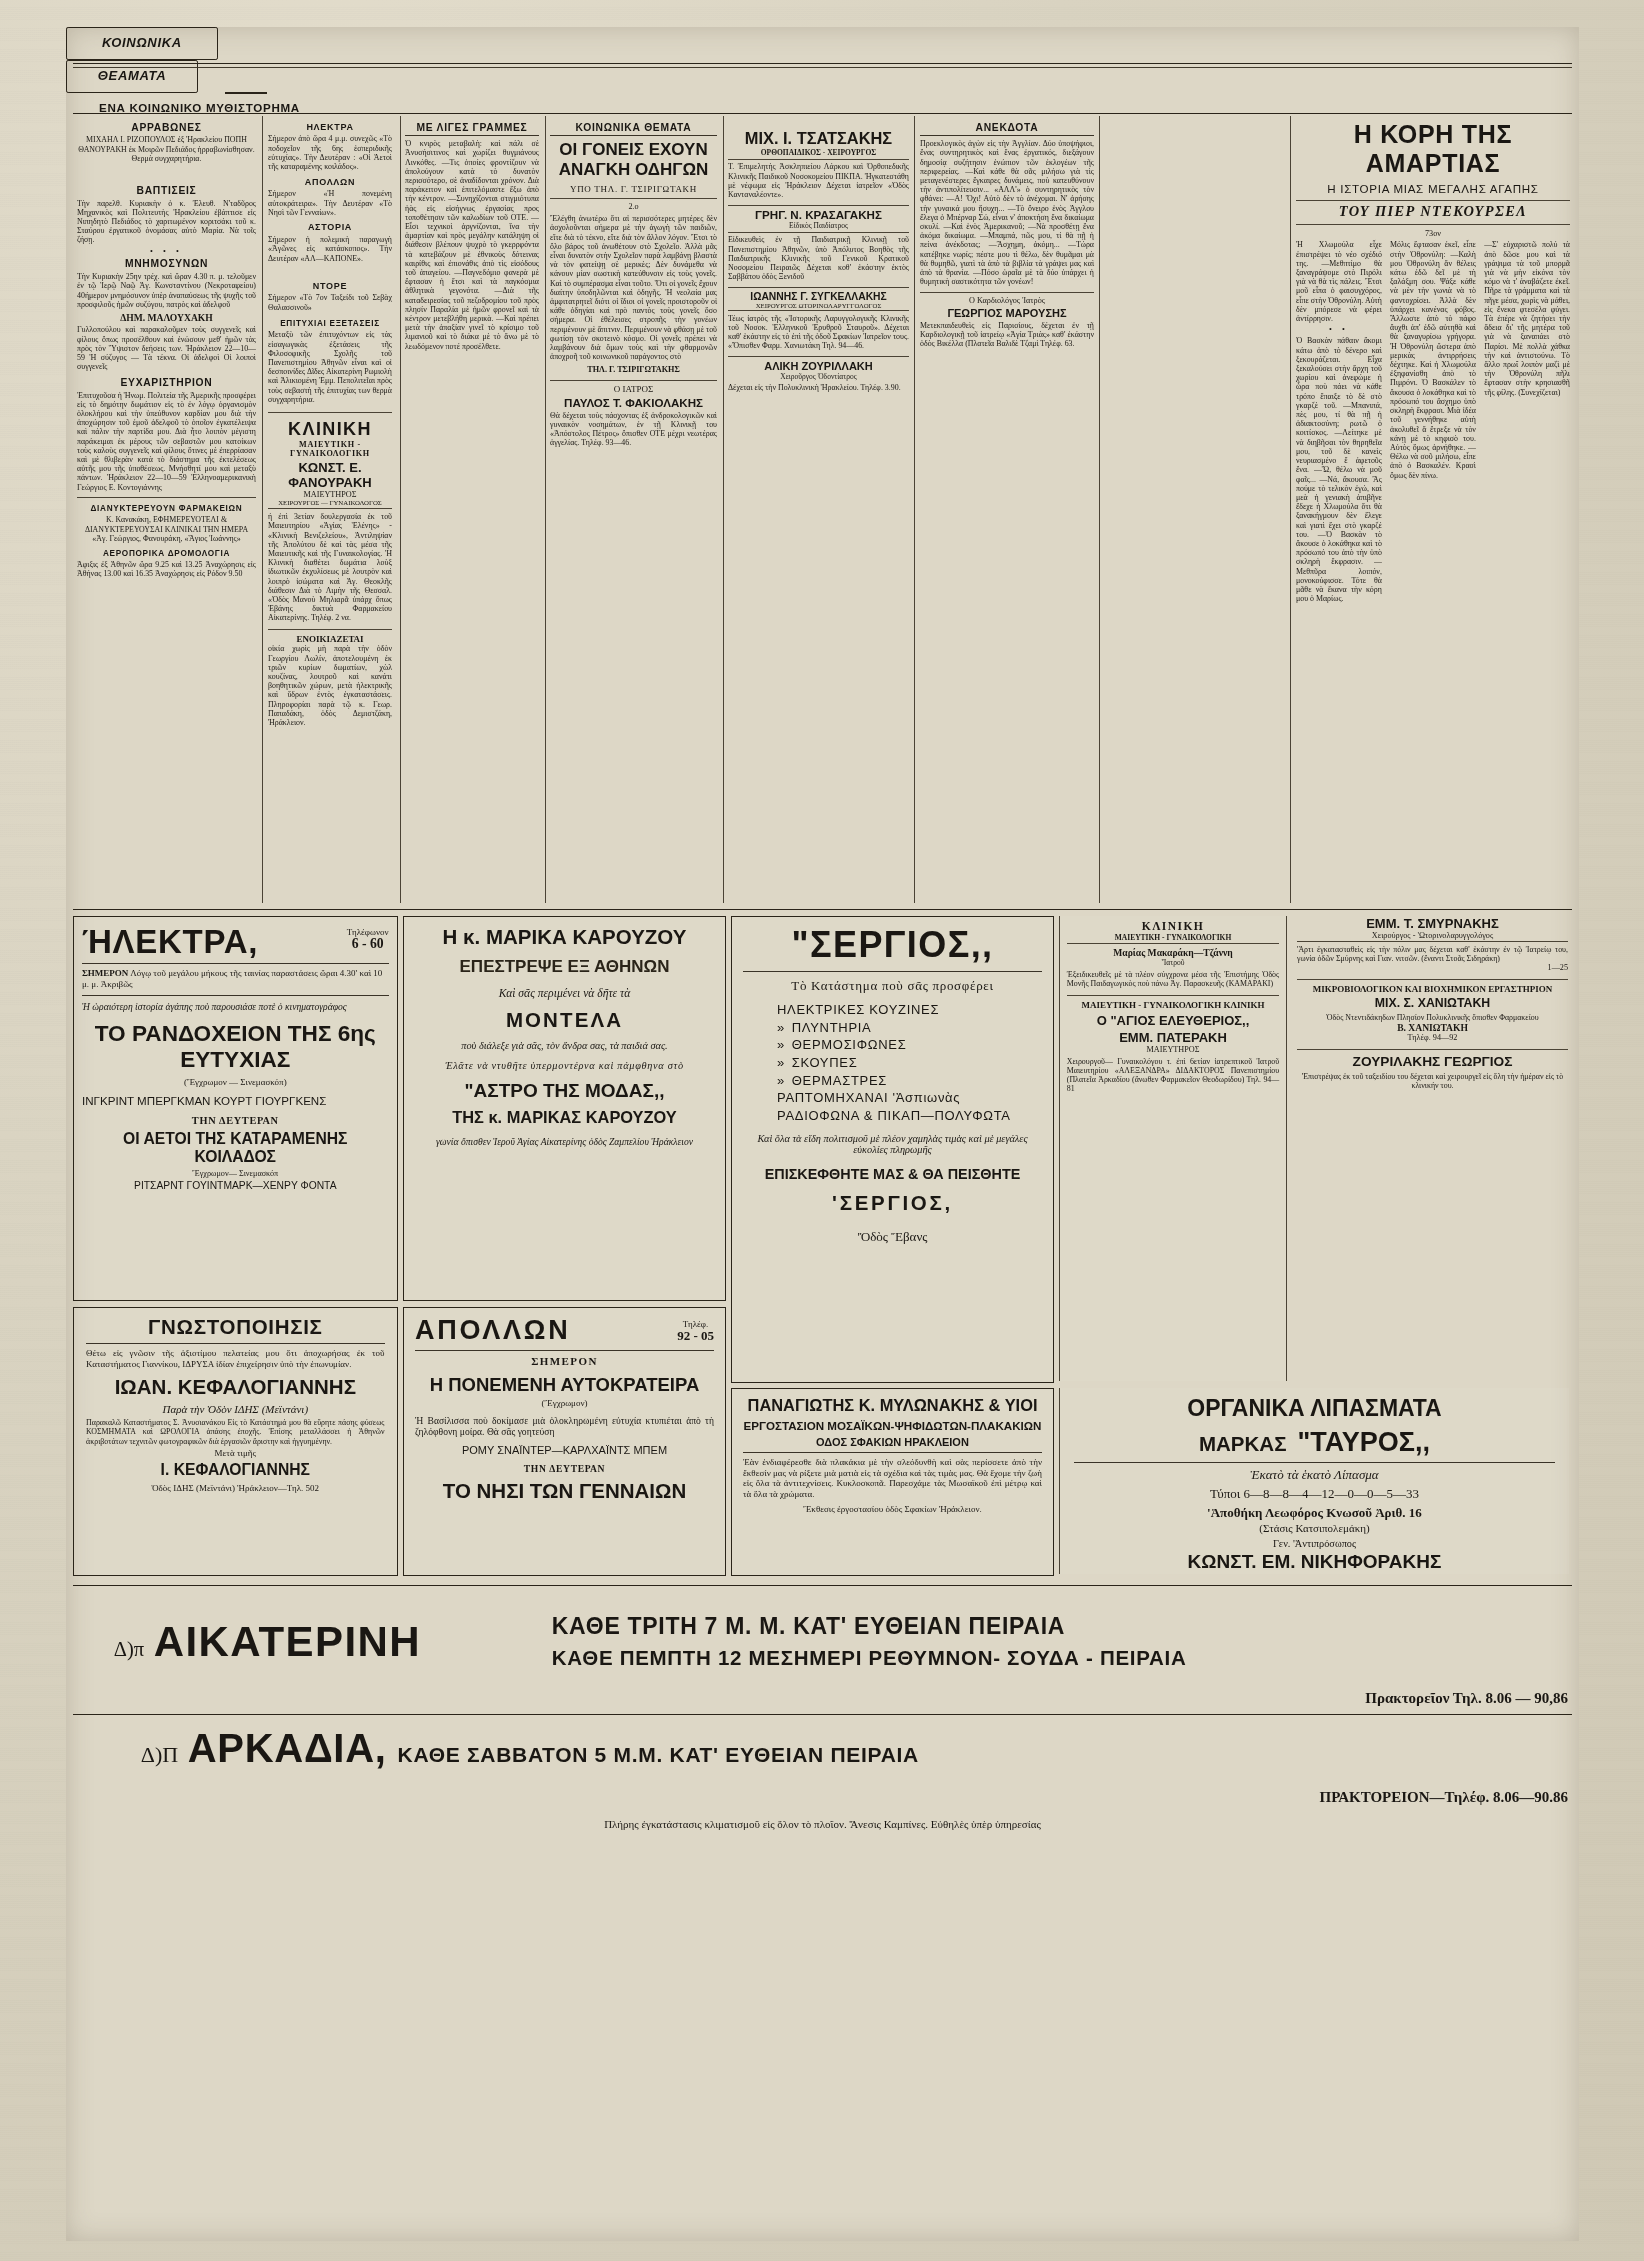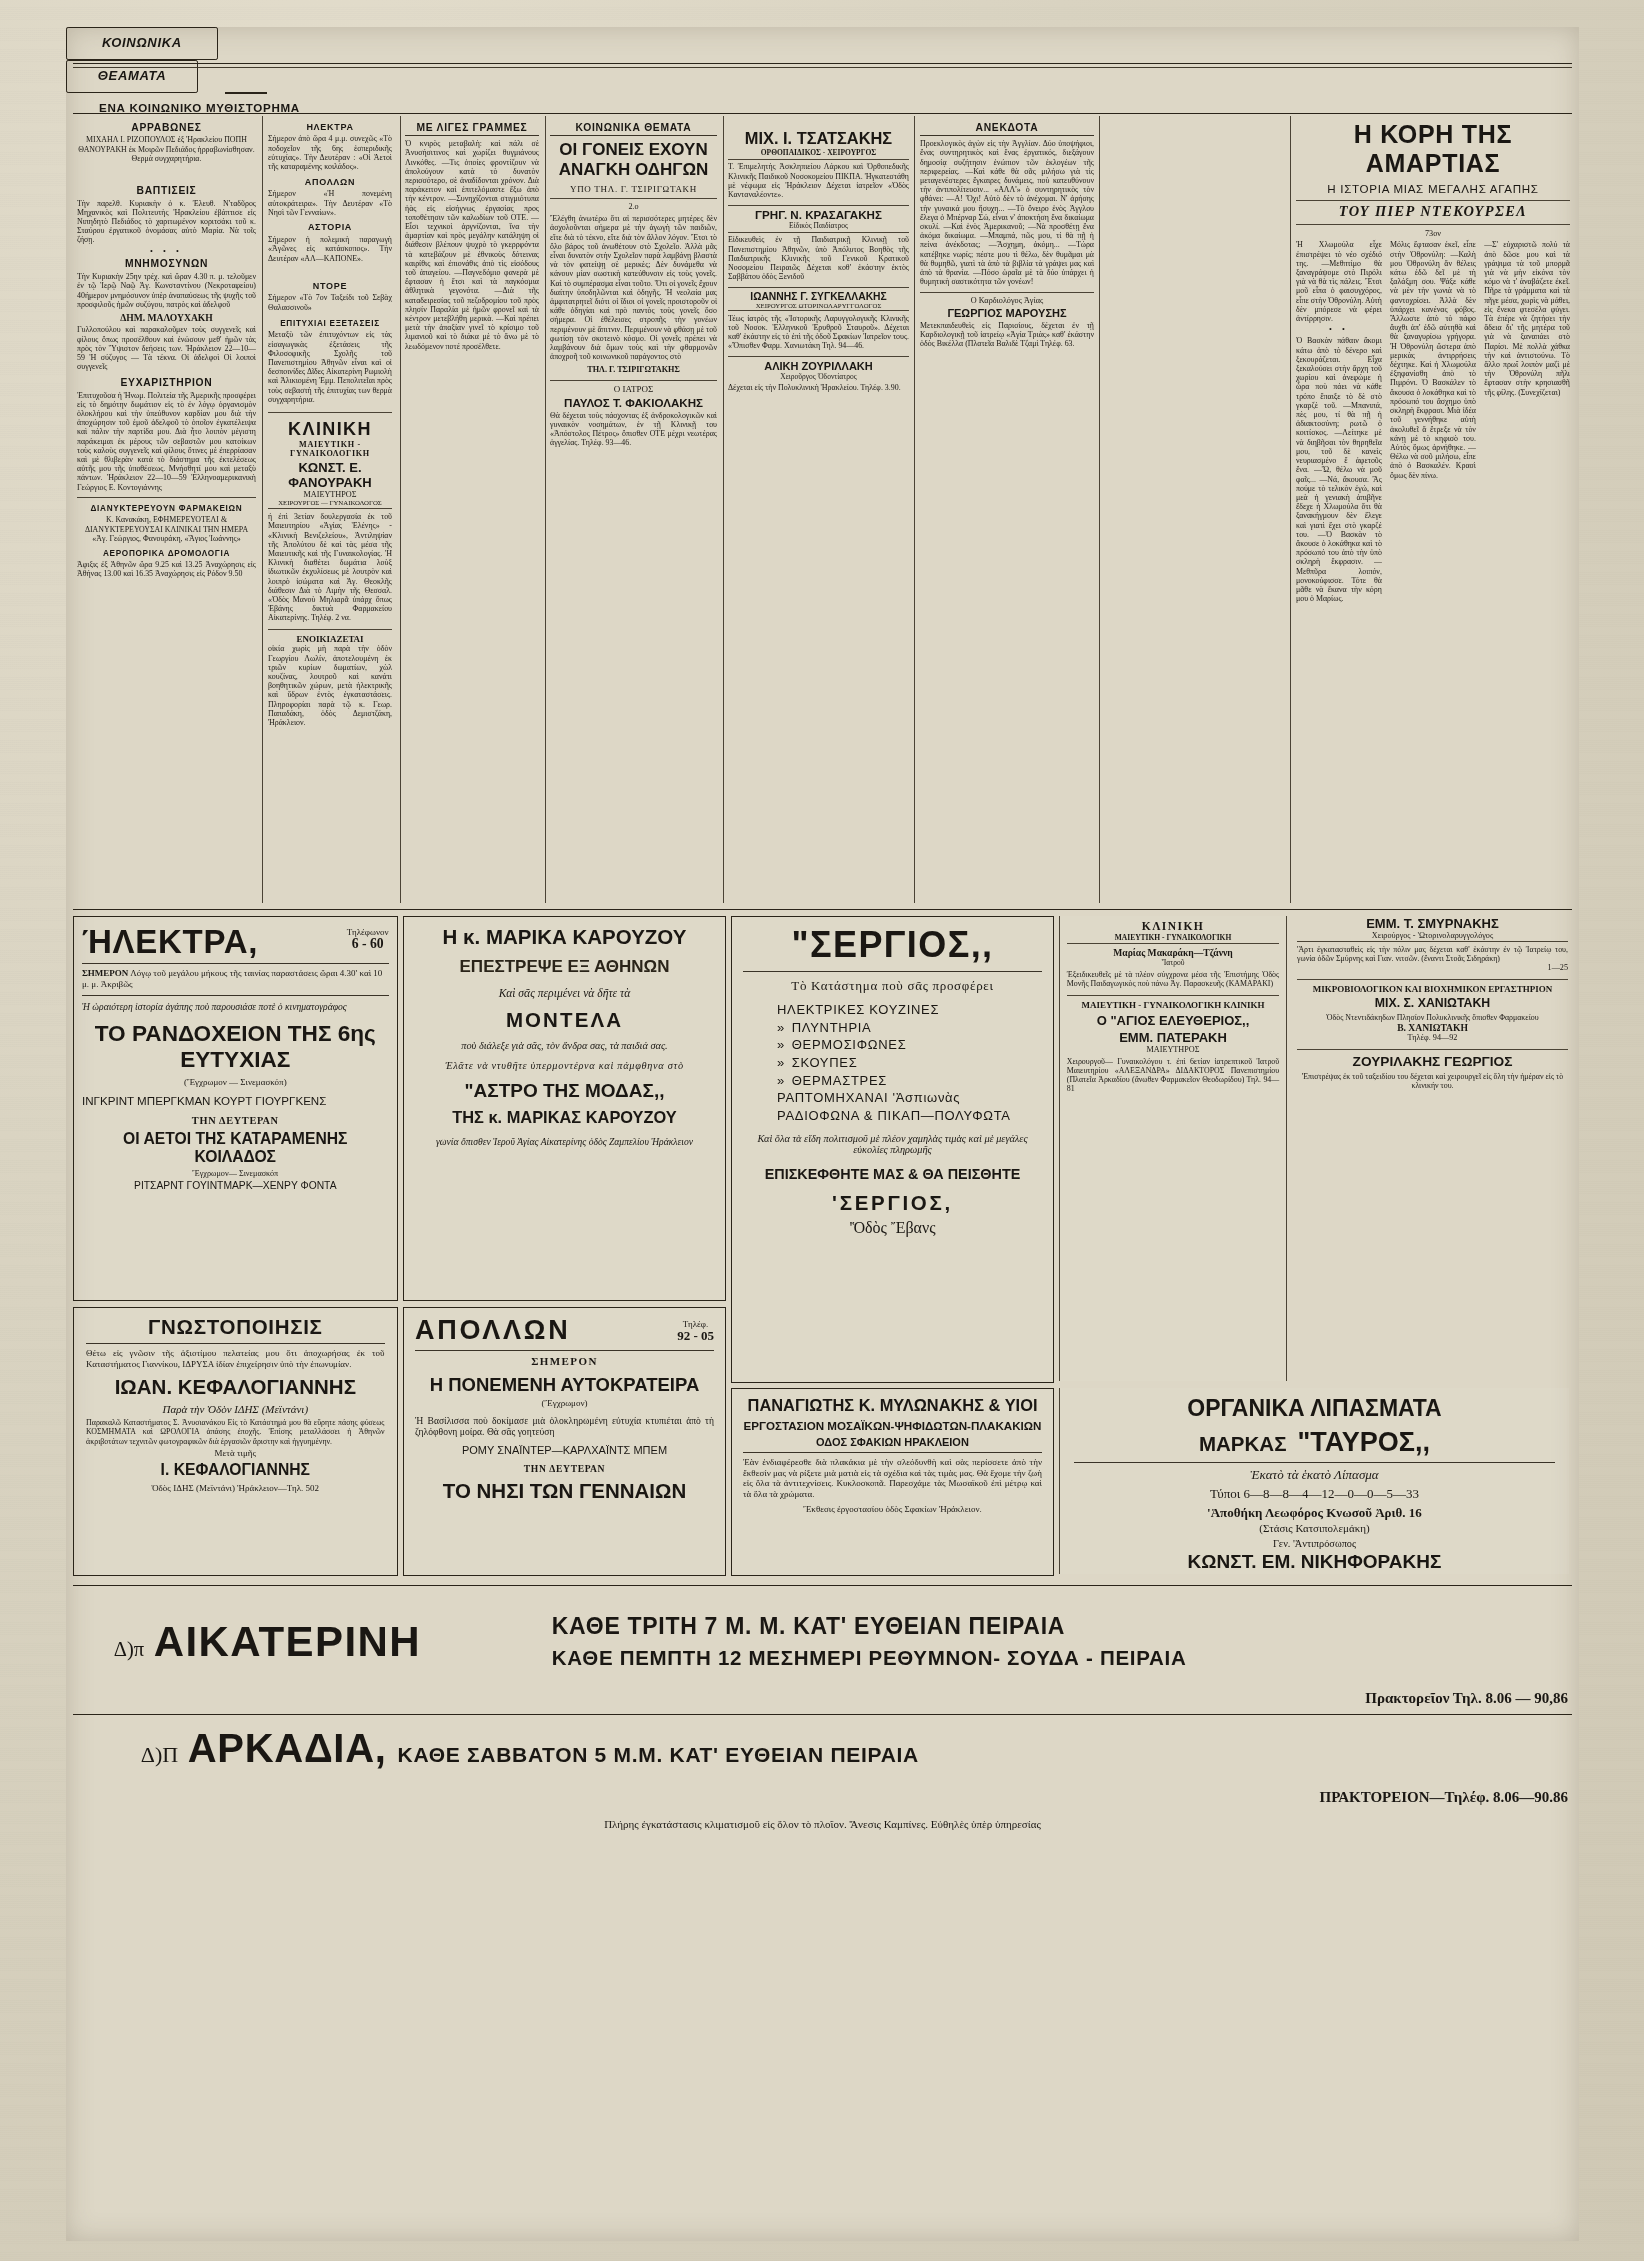--- a/index.html
+++ b/index.html
@@ -165,21 +165,21 @@
     <div style="border-top:0.7px solid #4a4335;margin:5.5px 0 2.7px;"></div>
     <div class="ctr" style="font-size:9px;">Ο ΙΑΤΡΟΣ</div>
     <div class="ad-h1" style="font-size:11.6px;margin:2.1px 0;">ΠΑΥΛΟΣ Τ. ΦΑΚΙΟΛΑΚΗΣ</div>
     <div class="tiny">Θὰ δέχεται τοὺς πάσχοντας ἐξ ἀνδροκολογικῶν καὶ γυναικὸν νοσημάτων, ἐν τῇ Κλινικῇ του «Ἀπόστολος Πέτρος» ὄπισθεν ΟΤΕ μέχρι νεωτέρας ἀγγελίας. Τηλέφ. 93—46.</div>
   </div>
 
   <div class="col" style="left:854px;top:92px;width:174px;">
     <div class="sec-title u" style="font-size:10.3px;">ΑΝΕΚΔΟΤΑ</div>
     <div class="tiny" style="margin-top:3.4px;">Προεκλογικὸς ἀγὼν εἰς τὴν Ἀγγλίαν. Δύο ὑποψήφιοι, ἕνας συντηρητικὸς καὶ ἕνας ἐργατικός, διεξάγουν δημοσίᾳ συζήτησιν ἐνώπιον τῶν ἐκλογέων τῆς περιφερείας. —Καὶ κάθε θὰ σᾶς μιλήσω γιὰ τὶς μεταγενέστερες ἔγκαιρες δυνάμεις, ποὺ κατευθύνουν τὴν ἀντιπολίτευσιν... «ΑΛΛ'» ὁ συντηρητικὸς τὸν φθάνει: —Α! Ὄχι! Αὐτὸ δὲν τὸ ἀνέχομαι. Ν' ἀρήσης τὴν γυναικά μου ἥσυχη... —Τὸ ὄνειρο ἑνὸς Ἀγγλου ἔλεγα ὁ Μπέρναρ Σώ, εἶναι ν' ἀποκτήση ἕνα δικαίωμα σκυλί. —Καὶ ἑνὸς Ἀμερικανοῦ; —Νὰ προσθέτῃ ἕνα ἀκόμα δικαίωμα. —Μπαμπά, πῶς μου, τί θὰ πῇ ἡ πείνα ἀνέκδοτας; —Ἄσχημη, ἀκόμη... —Τώρα κατέβηκε νωρίς; πέστε μου τὶ θέλω, δὲν θυμᾶμαι μὰ θὰ θυμηθῶ, γιατὶ τὰ ἀπὸ τὰ βιβλία τὰ γράψει μας καὶ ἀπὸ τὰ θρανία. —Πόσο ὡραῖα μὲ τὰ δύο ὑπάρχει ἡ θυμητικὴ σαστικότητα τῶν γονέων!</div>
     <div style="border-top:0.7px solid #4a4335;margin:5.5px 0 2.7px;"></div>
-    <div class="ctr" style="font-size:8.2px;">Ο Καρδιολόγος Ἁγίας</div>
+    <div class="ctr" style="font-size:8.2px;">Ο Καρδιολόγος Ἰατρὸς</div>
     <div class="ad-h1" style="font-size:11px;margin:2.1px 0;">ΓΕΩΡΓΙΟΣ ΜΑΡΟΥΣΗΣ</div>
     <div class="tiny">Μετεκπαιδευθεὶς εἰς Παρισίους, δέχεται ἐν τῇ Καρδιολογικῇ τοῦ ἰατρείῳ «Ἁγία Τριὰς» καθ' ἑκάστην ὁδὸς Βικέλλα (Πλατεῖα Βαλιδὲ Τζαμὶ Τηλέφ. 63.</div>
   </div>
 
   <div class="col" style="left:662px;top:92px;width:181px;">
     <div class="ad-h1" style="font-size:16.4px;margin-top:9.6px;">ΜΙΧ. Ι. ΤΣΑΤΣΑΚΗΣ</div>
     <div class="ctr" style="font-size:7.5px;font-weight:bold;border-bottom:0.7px solid #4a4335;padding-bottom:2.1px;">ΟΡΘΟΠΑΙΔΙΚΟΣ - ΧΕΙΡΟΥΡΓΟΣ</div>
     <div class="tiny" style="margin-top:2.7px;">Τ. Ἐπιμελητὴς Ἀσκληπιείου Λάρκου καὶ Ὀρθοπεδικῆς Κλινικῆς Παιδικοῦ Νοσοκομείου ΠΙΚΠΑ. Ἠγκατεστάθη μὲ νέφωμα εἰς Ἡράκλειον Δέχεται ἰατρεῖον «Ὁδὸς Κανταναλέοντε».</div>
     <div style="border-top:0.7px solid #4a4335;margin:5.5px 0 2.7px;"></div>
     <div class="ad-h1" style="font-size:11.6px;">ΓΡΗΓ. Ν. ΚΡΑΣΑΓΑΚΗΣ</div>
@@ -269,21 +269,21 @@
         <li><span style="display:inline-block;width:0;"></span><span style="margin-right:6.8px;">»</span><span>ΠΛΥΝΤΗΡΙΑ</span></li>
         <li><span style="margin-right:6.8px;">»</span><span>ΘΕΡΜΟΣΙΦΩΝΕΣ</span></li>
         <li><span style="margin-right:6.8px;">»</span><span>ΣΚΟΥΠΕΣ</span></li>
         <li><span style="margin-right:6.8px;">»</span><span>ΘΕΡΜΑΣΤΡΕΣ</span></li>
         <li>ΡΑΠΤΟΜΗΧΑΝΑΙ 'Ἀσπιωνὰς</li>
         <li>ΡΑΔΙΟΦΩΝΑ &amp; ΠΙΚΑΠ—ΠΟΛΥΦΩΤΑ</li>
       </ul>
       <div style="font-size:10.3px;margin-top:9.6px;font-style:italic;">Καὶ ὅλα τὰ εἴδη πολιτισμοῦ μὲ πλέον χαμηλὰς τιμὰς καὶ μὲ μεγάλες εὐκολίες πληρωμῆς</div>
       <div class="ad-h1" style="font-size:14.4px;margin-top:11px;">ΕΠΙΣΚΕΦΘΗΤΕ ΜΑΣ &amp; ΘΑ ΠΕΙΣΘΗΤΕ</div>
       <div class="ad-h1 spaced" style="font-size:20.5px;margin-top:9.6px;">'ΣΕΡΓΙΟΣ,</div>
-      <div style="font-size:16px;margin-top:4px;">'Ὁδὸς Ἔβανς</div>
+      <div style="font-size:13px;margin-top:14px;">'Ὁδὸς Ἔβανς</div>
     </div>
   </div>
 
   <div class="adbox" style="left:993px;top:889px;width:226px;height:465px;border:none;border-left:0.7px solid #4a4335;border-right:0.7px solid #4a4335;">
     <div style="padding:4.1px 6.8px;">
       <div class="ctr b" style="font-size:11.6px;letter-spacing:1.4px;">ΚΛΙΝΙΚΗ</div>
       <div class="ctr" style="font-size:7.5px;font-weight:bold;border-bottom:0.7px solid #4a4335;padding-bottom:1.4px;">ΜΑΙΕΥΤΙΚΗ - ΓΥΝΑΙΚΟΛΟΓΙΚΗ</div>
       <div class="ctr b" style="font-size:9.6px;margin-top:2.7px;">Μαρίας Μακαράκη—Τζάννη</div>
       <div class="ctr" style="font-size:7.5px;">'Ἰατροῦ</div>
       <div class="tiny" style="margin-top:2.7px;">Ἐξειδικευθεῖς μὲ τὰ πλέον σύγχρονα μέσα τῆς Ἐπιστήμης Ὁδὸς Μονῆς Παιδαγωγικὸς ποὺ πάνω Ἁγ. Παρασκευῆς (ΚΑΜΑΡΑΚΙ)</div>

